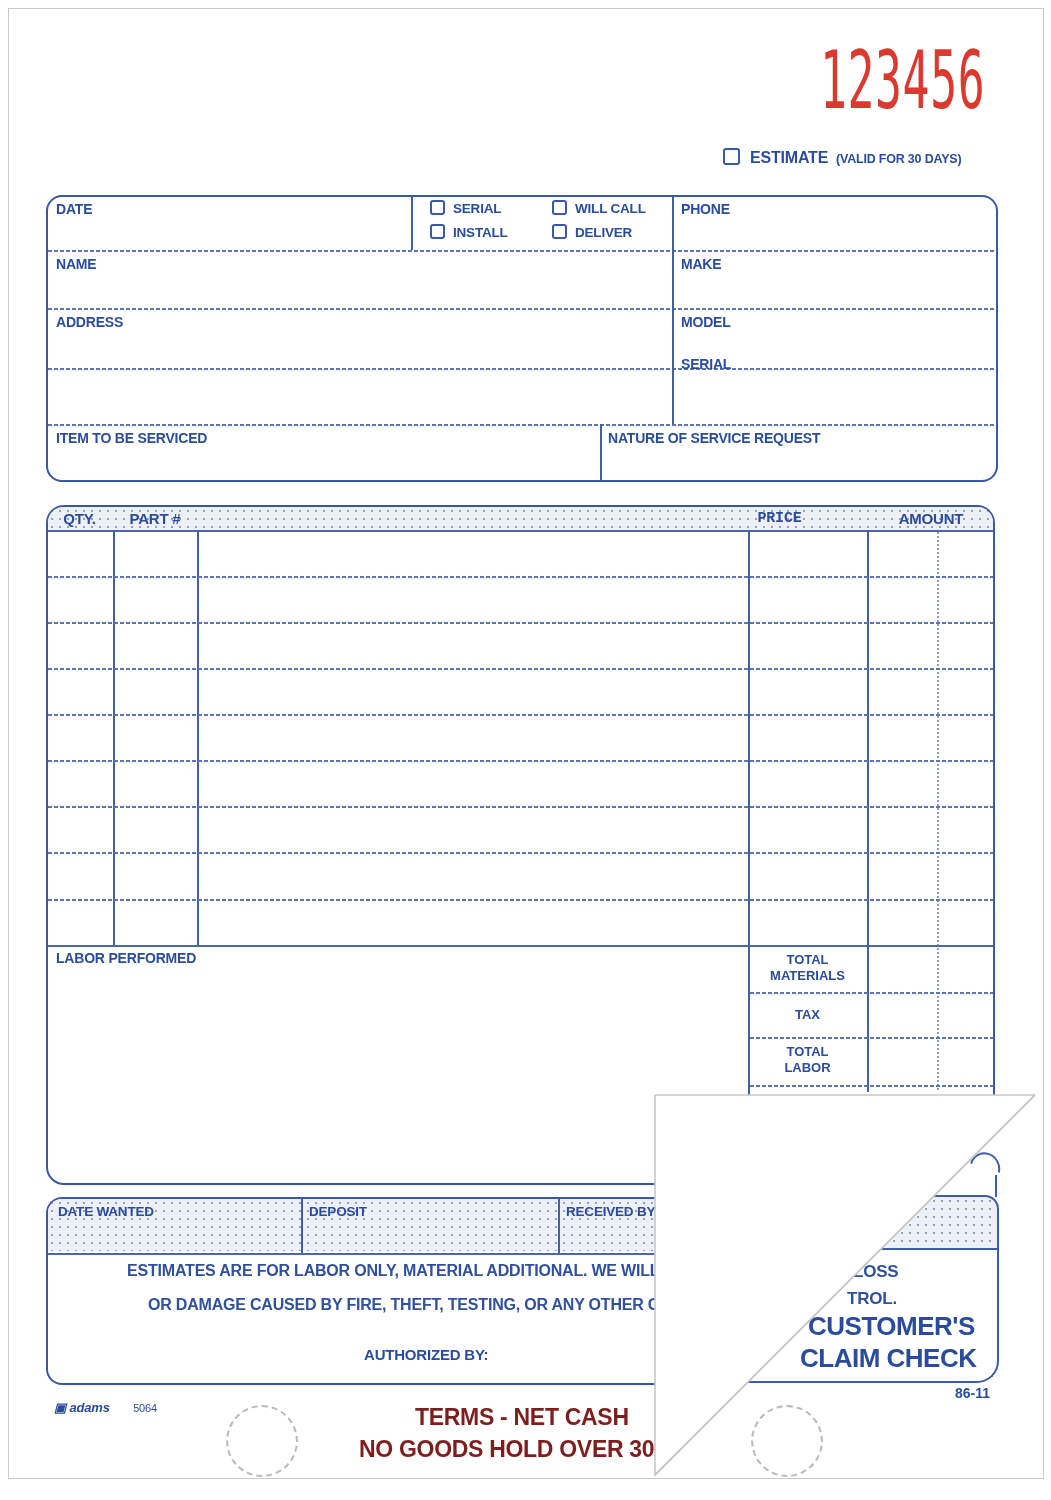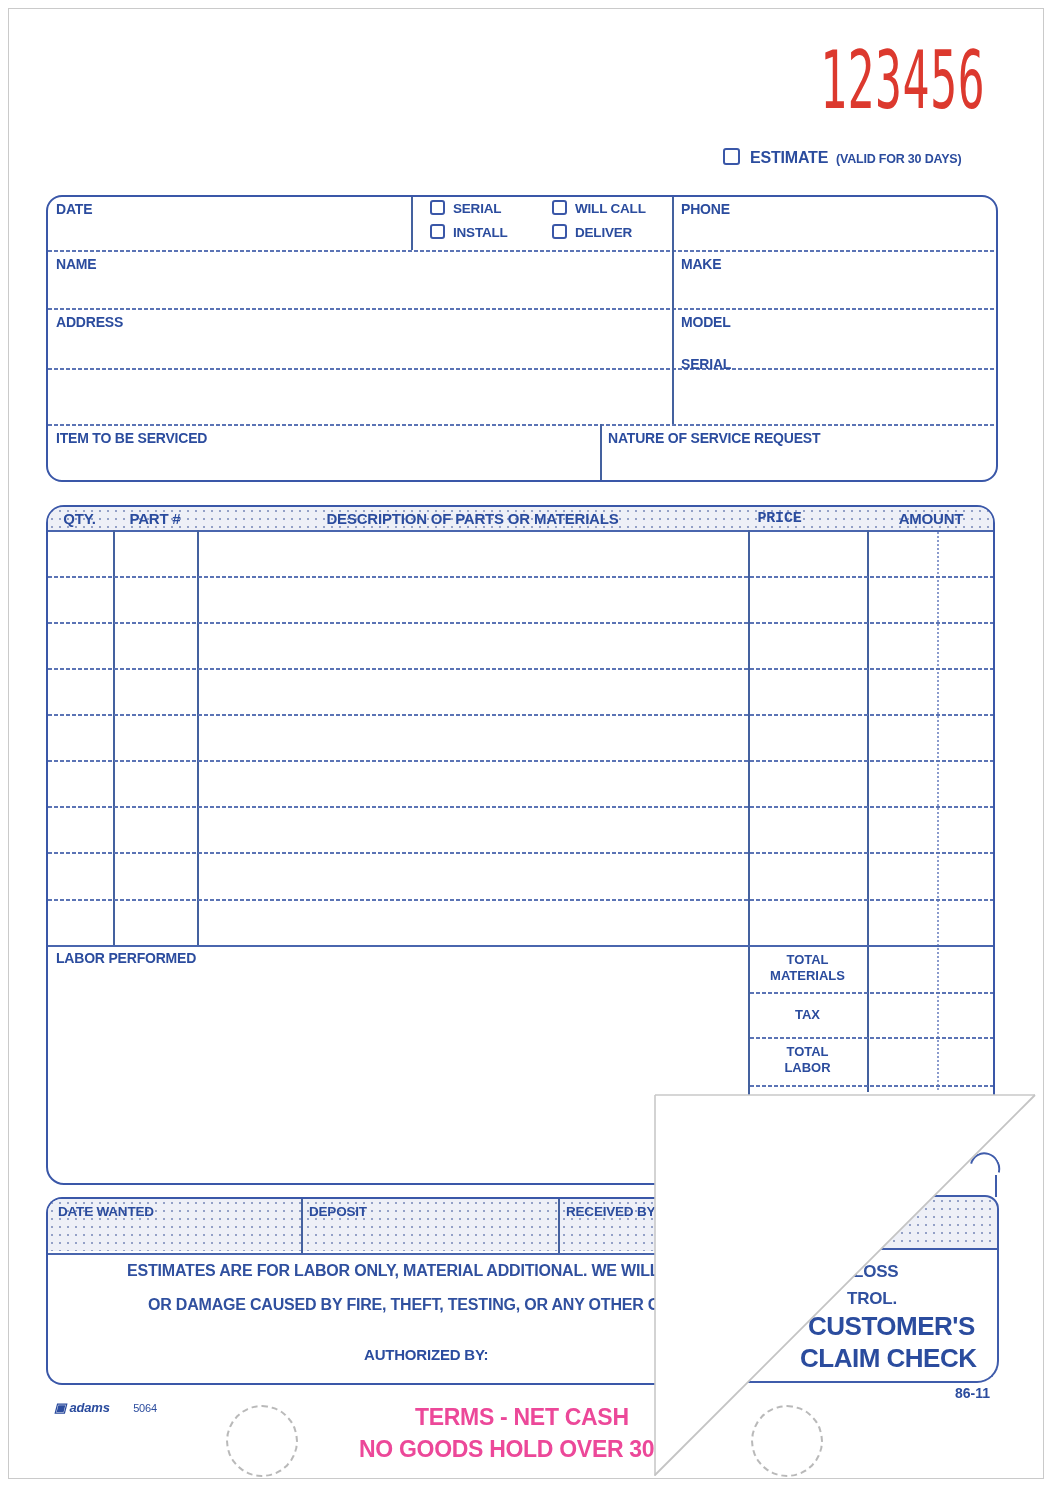--- a/index.html
+++ b/index.html
@@ -20,21 +20,21 @@
         background-image:radial-gradient(rgba(74,96,160,0.55) 1px,rgba(0,0,0,0) 1.4px);
         background-size:8px 8px;}
   .chk{position:absolute;width:15px;height:15px;border:2px solid #3a57a8;border-radius:3px;background:#fff;box-sizing:border-box;}
   .serial{position:absolute;left:820px;top:34px;color:#dc392e;
         font-family:"DejaVu Sans Mono",monospace;font-size:80px;font-weight:400;
         transform:scaleX(0.56);transform-origin:left top;letter-spacing:1px;}
   .hdr-cell{position:absolute;font-weight:700;font-size:15px;color:#2b4c9e;text-align:center;letter-spacing:-0.2px;}
   .tot-lbl{position:absolute;left:750px;width:115px;text-align:center;font-weight:700;
         font-size:13px;line-height:16px;color:#2b4c9e;white-space:pre-line;}
   .disc{position:absolute;font-weight:700;font-size:16px;color:#30509f;letter-spacing:-0.2px;white-space:nowrap;}
-  .terms{position:absolute;font-weight:700;font-size:23px;color:#ec4899;letter-spacing:-0.3px;white-space:nowrap;}
+  .terms{position:absolute;font-weight:700;font-size:23px;color:#7f1d1d;letter-spacing:-0.3px;white-space:nowrap;}
   .hole{position:absolute;width:72px;height:72px;border:2px dashed #b9b9b9;border-radius:50%;background:#fff;box-sizing:border-box;}
   .brand{position:absolute;left:54px;top:1400px;font-size:13px;font-weight:700;font-style:italic;
         color:#2b4c9e;letter-spacing:-0.2px;}
   
   #fold{position:absolute;left:650px;top:1080px;width:401px;height:397px;}
   #fold .base{position:absolute;left:5px;top:15px;width:388px;height:382px;background:#fff;}
   .us-band{position:absolute;left:30px;top:115px;width:319px;height:55px;
         border:2px solid #3f5cab;border-radius:0 14px 0 0;box-sizing:border-box;}
   .us-right{position:absolute;left:30px;top:168px;width:319px;height:135px;
         border-right:2px solid #3f5cab;border-bottom:2px solid #3f5cab;border-radius:0 0 22px 0;box-sizing:border-box;}
@@ -86,21 +86,20 @@
   <div class="lbl small" style="left:575px;top:201px;">WILL CALL</div>
   <div class="chk" style="left:552px;top:224px;"></div>
   <div class="lbl small" style="left:575px;top:225px;">DELIVER</div>
 
   <div class="box" style="left:46px;top:505px;width:949px;height:680px;border-radius:18px;"></div>
   <div class="abs dots" style="left:48px;top:507px;width:945px;height:23px;border-radius:15px 15px 0 0;"></div>
   <div class="hline solid" style="left:48px;top:530px;width:945px;"></div>
 
   <div class="hdr-cell" style="left:46px;top:510px;width:67px;">QTY.</div>
   <div class="hdr-cell" style="left:113px;top:510px;width:84px;">PART #</div>
-  <div class="hdr-cell" style="left:197px;top:510px;width:551px;">DESCRIPTION OF PARTS OR MATERIALS</div>
   <div class="hdr-cell" style="left:720px;top:510px;width:119px;font-family:Liberation Mono, monospace;">PRICE</div>
   <div class="hdr-cell" style="left:867px;top:510px;width:128px;">AMOUNT</div>
 
   <div class="vline" style="left:113px;top:530px;height:415px;"></div>
   <div class="vline" style="left:197px;top:530px;height:415px;"></div>
   <div class="vline" style="left:748px;top:530px;height:653px;"></div>
   <div class="vline" style="left:867px;top:530px;height:562px;"></div>
   <div class="vdot" style="left:937px;top:532px;height:558px;"></div>
 
   <div class="hline" style="left:48px;top:576px;width:945px;"></div>

